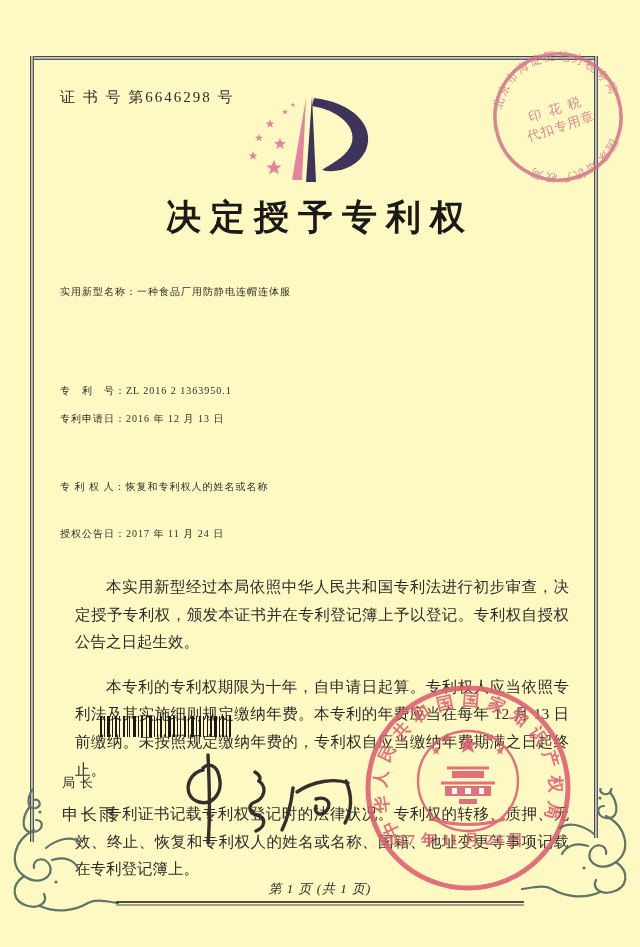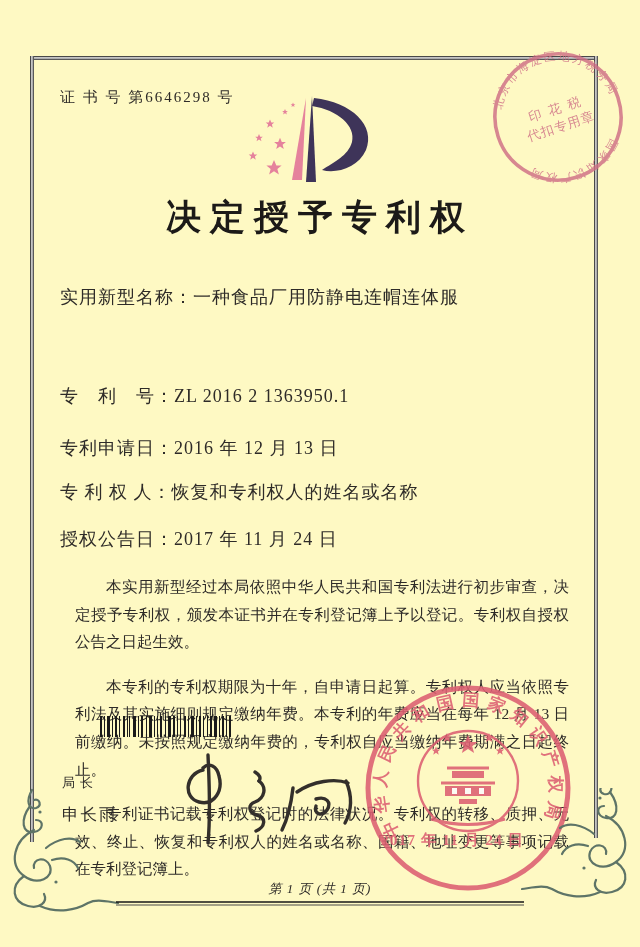--- a/index.html
+++ b/index.html
@@ -14,22 +14,22 @@
   .frame-left{position:absolute;left:30px;top:56px;width:4px;height:786px;
     background:linear-gradient(90deg,#0b0b0b,#e9e9e9 45%,#2f2f2f);}
   .frame-right{position:absolute;left:594px;top:56px;width:4px;height:782px;
     background:linear-gradient(90deg,#0b0b0b,#e9e9e9 45%,#2f2f2f);}
   .cert-no{position:absolute;left:60px;top:88px;font-size:15px;letter-spacing:2px;}
   .logo{position:absolute;left:240px;top:92px;width:170px;height:98px;}
   .tax-stamp{position:absolute;left:483px;top:42px;width:150px;height:150px;
     transform:rotate(-18deg);opacity:.82;}
   .title{position:absolute;left:0;right:0;top:194px;text-align:center;
     font-size:35px;font-weight:bold;letter-spacing:9px;color:#1c1a18;}
-  .field{position:absolute;left:60px;font-size:18px;letter-spacing:1px;white-space:nowrap;}
-  .f-0{top:285px}.f-1{top:337px}.f-2{top:384px}.f-3{top:436px}.f-4{top:480px}.f-5{top:527px}
+  .field{position:absolute;left:60px;font-size:10px;letter-spacing:1px;white-space:nowrap;}
+  .f-0{top:285px}.f-1{top:337px}.f-2{top:384px}.f-3{top:412px}.f-4{top:480px}.f-5{top:527px}
   .body-text{position:absolute;left:58px;top:556px;width:528px;
     font-size:15.5px;line-height:27.6px;text-align:justify;}
   .body-text p{margin:17px;text-indent:2em;}
   .barcode{position:absolute;left:100px;top:716px;width:132px;height:21px;}
   .sig-title{position:absolute;left:62px;top:774px;font-size:13px;letter-spacing:5px;
     font-family:"Liberation Sans","DejaVu Sans",sans-serif;}
   .sig-name{position:absolute;left:62px;top:804px;font-size:16.5px;letter-spacing:2px;
     font-family:Liberation Serif, serif;}
   .signature{position:absolute;left:175px;top:750px;width:200px;height:100px;}
   .main-seal{position:absolute;left:353px;top:673px;width:230px;height:230px;opacity:.88;}

